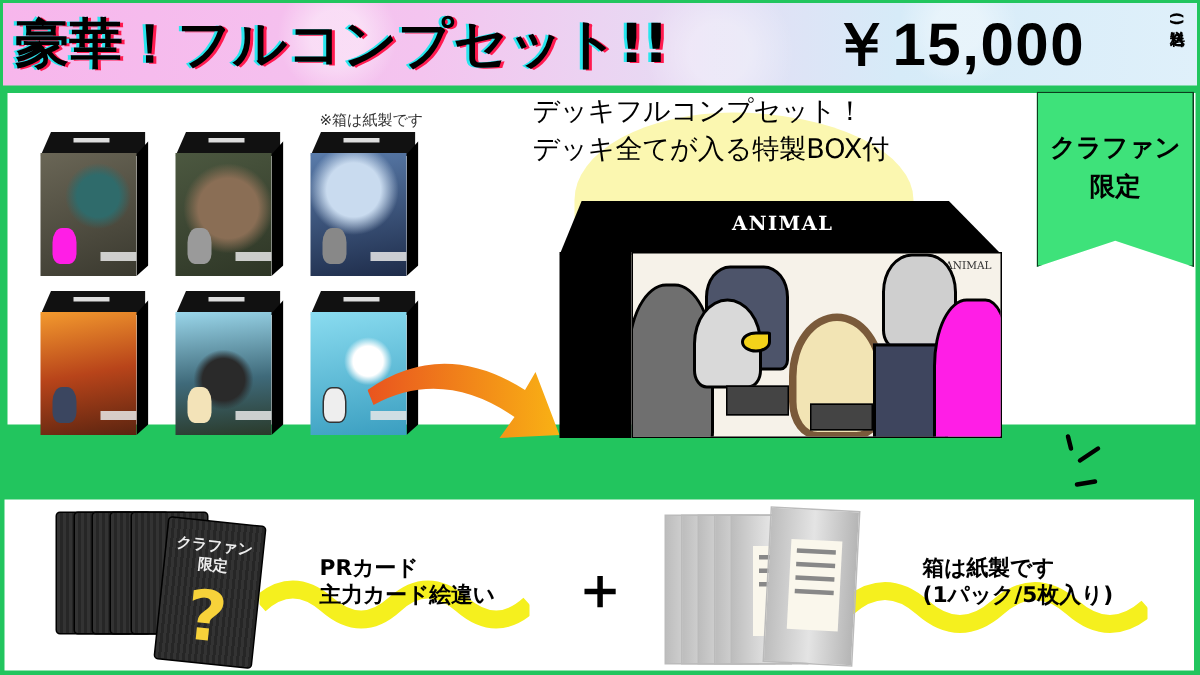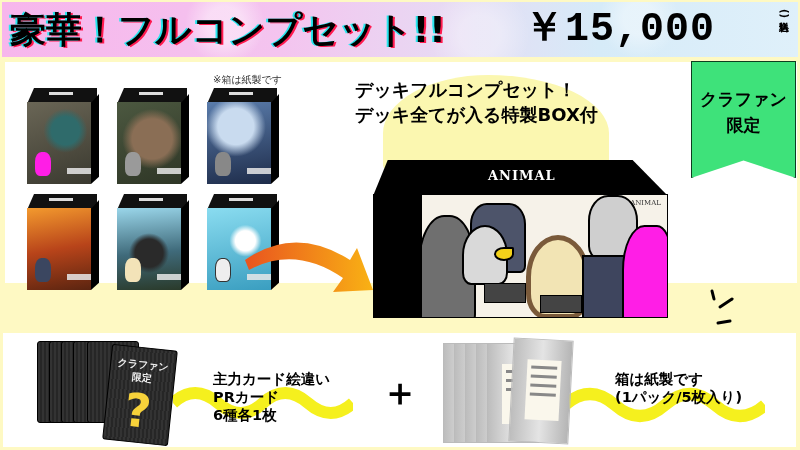--- a/index.html
+++ b/index.html
@@ -1,19 +1,19 @@
 <!DOCTYPE html>
 <html><head>
 <meta charset="utf-8">
 <style>
   * { box-sizing: border-box; margin: 0; padding: 0; }
   html, body { width: 800px; height: 450px; overflow: hidden; background: #000; }
   body { font-family: "DejaVu Sans", "Liberation Sans", sans-serif; position: relative; }
 
-  .page { position: absolute; left: 0; top: 0; width: 800px; height: 450px; background: #fef9c3; }
+  .page { position: absolute; left: 0; top: 0; width: 800px; height: 450px; background: #22c55e; }
 
   
   .header {
     position: absolute; left: 2px; top: 2px; width: 796px; height: 55px;
     background: linear-gradient(90deg, #f7b6ec 0%, #f4c4ef 35%, #e8d9f3 55%, #d6ebf8 75%, #dff0fa 100%);
     overflow: hidden;
   }
   .header::before {
     content: ""; position: absolute; inset: 0;
     background:
@@ -21,22 +21,22 @@
       radial-gradient(circle at 60% 60%, rgba(255,255,255,0.35) 0 20px, transparent 50px),
       radial-gradient(circle at 80% 30%, rgba(255,255,255,0.4) 0 16px, transparent 40px);
   }
   .title {
     position: absolute; left: 8px; top: 6px;
     font-family: "DejaVu Sans", sans-serif; font-weight: 900; font-size: 36px; letter-spacing: 0px;
     color: #000; line-height: 44px;
     text-shadow: -2px 0 0 #28e6ee, 2px 1px 0 #ff1a4f;
   }
   .price {
-    position: absolute; left: 522px; top: 2px;
-    font-family: Liberation Mono, monospace; font-weight: 900; font-size: 40px; line-height: 52px;
+    position: absolute; left: 552px; top: 2px;
+    font-family: Liberation Sans, sans-serif; font-weight: 900; font-size: 40px; line-height: 52px;
     color: #000; letter-spacing: 1px;
   }
   .tax {
     position: absolute; left: 775px; top: 6px; width: 14px;
     font-size: 10px; line-height: 13px; font-weight: bold; color: #000; text-align: center;
   }
 
   
   .main {
     position: absolute; left: 5px; top: 62px; width: 792px; height: 221px;
@@ -60,26 +60,26 @@
     font-size: 12.5px; font-weight: bold; color: #111; white-space: nowrap;
   }
 
   .arrow { position: absolute; left: 240px; top: 168px; }
 
   .highlight-blob {
     position: absolute; left: 378px; top: 13px; width: 226px; height: 100px;
     background: #fbf7b0; border-radius: 48% 55% 10% 10% / 60% 60% 10% 10%;
   }
   .box-headline {
-    position: absolute; left: 350px; top: 15px; width: 290px;
-    font-size: 18px; font-weight: 700; color: #000; line-height: 25px;
-  }
-
-  
-  .bigbox { position: absolute; left: 368px; top: 98px; width: 295px; height: 162px; }
+    position: absolute; left: 350px; top: 0; width: 290px;
+    font-size: 18px; font-weight: 400; color: #000; line-height: 25px;
+  }
+
+  
+  .bigbox { position: absolute; left: 368px; top: 72px; width: 295px; height: 162px; }
   .bigbox .btop {
     position: absolute; left: 0; top: 0; width: 295px; height: 36px; background: #000;
     clip-path: polygon(0 100%, 5% 0, 88% 0, 100% 100%);
   }
   .bigbox .bleft {
     position: absolute; left: 0; top: 34px; width: 48px; height: 124px; background: #000;
   }
   .bigbox .bfront {
     position: absolute; left: 48px; top: 34px; width: 247px; height: 124px;
     background: #f6f2e9; overflow: hidden; border: 1px solid #000;
@@ -275,23 +275,22 @@
     <div class="card" style="left:84px; top:8px;"></div>
     <div class="card front-card" style="left:104px; top:14px; width:66px; height:96px;">
       <div class="card-label" style="top:10px;">
         <div>クラファン</div>
         <div>限定</div>
       </div>
       <div class="qmark" style="left:18px; top:36px;">?</div>
     </div>
 
     <div class="pr-text">
+      <div>PRカード</div>
       <div>主力カード絵違い</div>
-      <div>PRカード</div>
-      <div>6種各1枚</div>
     </div>
 
     <div class="plus">＋</div>
 
     <div class="pack" style="left:440px; top:10px;"></div>
     <div class="pack" style="left:451px; top:10px;"></div>
     <div class="pack" style="left:462px; top:10px;"></div>
     <div class="pack" style="left:473px; top:10px;"></div>
     <div class="pack" style="left:484px; top:10px;">
       <div class="pack-label" style="left:14px;">

